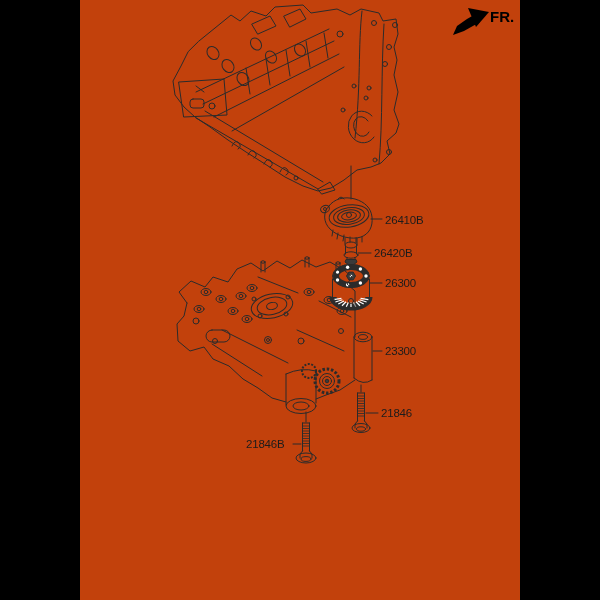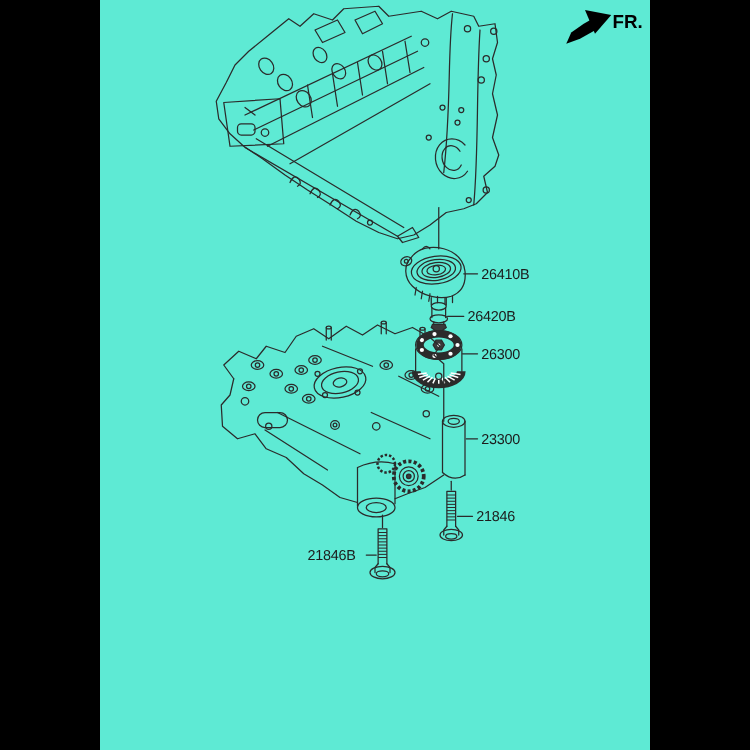--- a/index.html
+++ b/index.html
@@ -1,16 +1,16 @@
 <!DOCTYPE html>
 <html><head>
 <meta charset="utf-8">
 <style>
   html,body{margin:0;padding:0;background:#fff;}
-  #stage{position:relative;width:600px;height:600px;background:#5eead4;overflow:hidden;
+  #stage{position:relative;width:600px;height:600px;background:#c2410c;overflow:hidden;
          font-family:"Liberation Sans",sans-serif;}
   .letterbox{position:absolute;top:0;width:80px;height:600px;background:#000;}
   #bar-left{left:0;}
   #bar-right{left:520px;}
   svg{position:absolute;left:0;top:0;}
   svg text{font-family:"Liberation Sans",sans-serif;fill:#1c1c1c;font-size:11.5px;letter-spacing:-0.2px;}
   svg text.fr{font-size:15px;font-weight:bold;fill:#000;letter-spacing:0;}
   .ln{stroke:#2b2b2b;stroke-width:1;fill:none;stroke-linejoin:round;stroke-linecap:round;}
   .thick{stroke:#2b2b2b;fill:none;}
   .dark{fill:#3a3a3a;stroke:#2b2b2b;}

